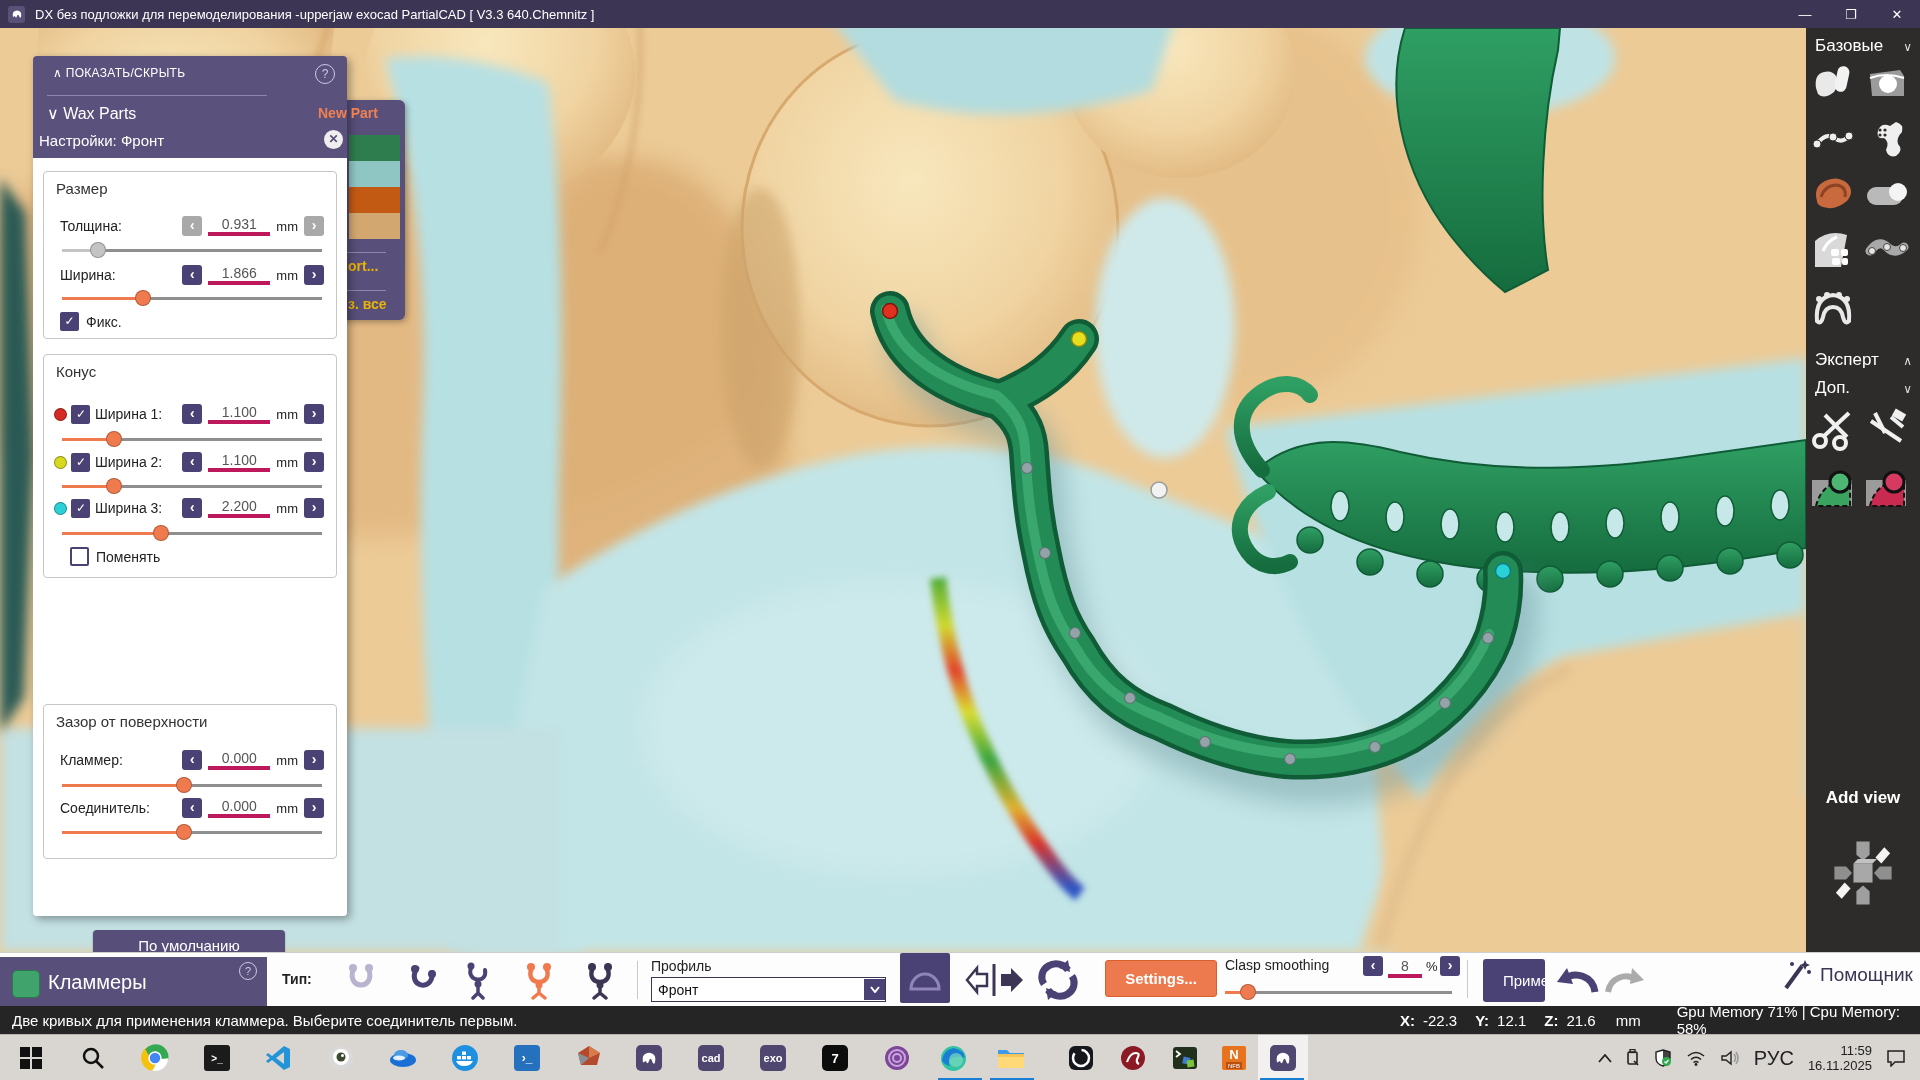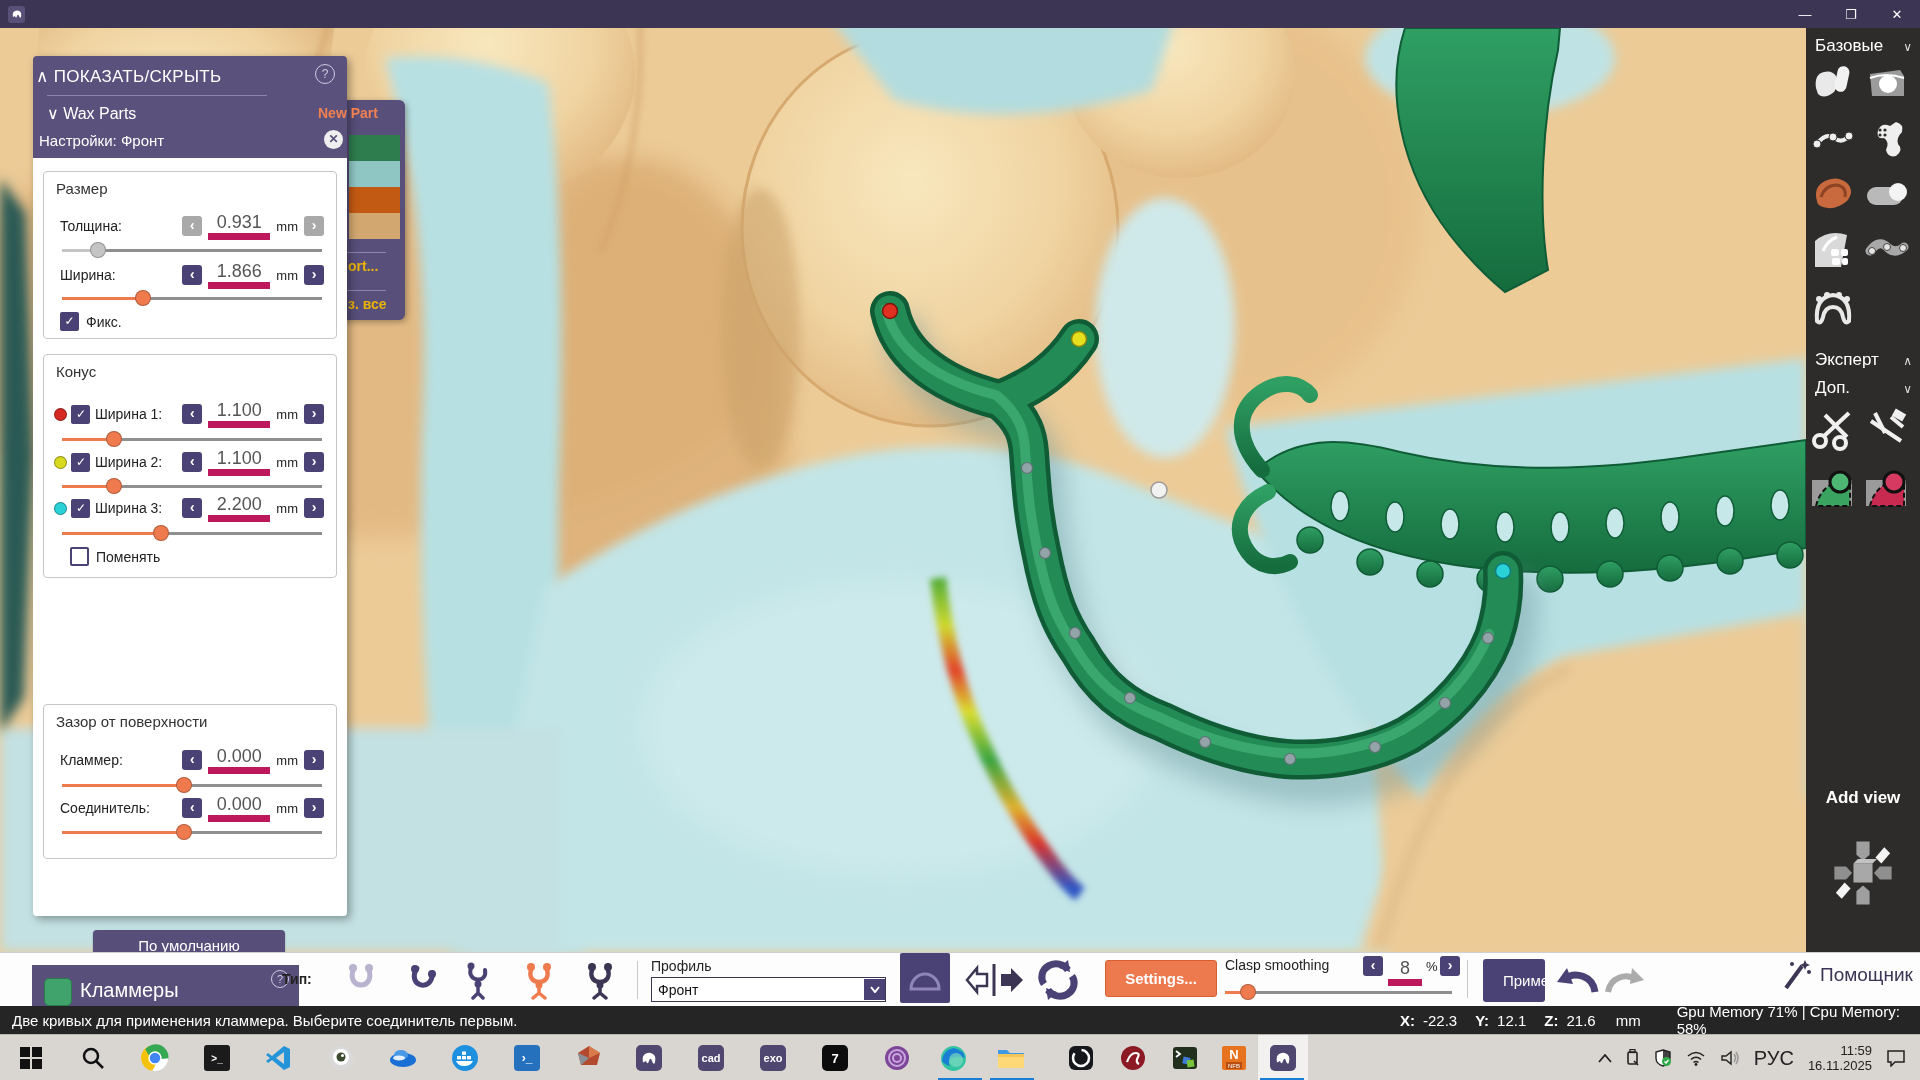--- a/index.html
+++ b/index.html
@@ -19,40 +19,40 @@
   
   #hidden-panel{position:absolute;left:300px;top:100px;width:105px;height:220px;
     background:#584f7a;border-radius:0 6px 6px 0;box-shadow:2px 2px 6px rgba(0,0,0,.3);}
   #hidden-panel .sw{position:absolute;left:49px;width:51px;height:26px;}
   #hidden-panel .cutlbl{position:absolute;left:48px;color:#eab308;font-size:14px;font-weight:bold;}
   #hidden-panel .hr{position:absolute;left:46px;width:40px;border-top:1px solid #8d85ab;}
   #left-panel{position:absolute;left:33px;top:56px;width:314px;height:860px;
     box-shadow:3px 3px 8px rgba(0,0,0,.35);border-radius:4px;}
   #lp-header{position:absolute;left:0;top:0;width:100%;height:102px;background:#5a517c;
     border-radius:4px 4px 0 0;color:#fff;}
-  #lp-header .row1{position:absolute;left:3px;top:10px;font-size:17px;letter-spacing:.3px;}
+  #lp-header .row1{position:absolute;left:20px;top:10px;font-size:12px;letter-spacing:.3px;}
   #lp-header .qmark{position:absolute;right:12px;top:8px;width:18px;height:18px;border:1.5px solid #cfc9e2;
     border-radius:50%;color:#cfc9e2;font-size:12px;text-align:center;line-height:18px;}
   #lp-header .divider{position:absolute;left:14px;top:39px;width:220px;border-top:1px solid #8d85ab;}
   #lp-header .row2{position:absolute;left:14px;top:48px;font-size:16px;}
   #lp-header .newpart{position:absolute;left:285px;top:49px;color:#f08050;font-size:14px;font-weight:bold;white-space:nowrap;}
   #lp-header .row3{position:absolute;left:6px;top:76px;font-size:15px;}
   #lp-header .closex{position:absolute;right:4px;top:74px;width:19px;height:19px;background:#efefef;
     border-radius:50%;color:#584f7a;font-size:12px;font-weight:bold;text-align:center;line-height:19px;}
   #lp-body{position:absolute;left:0;top:102px;width:100%;height:758px;background:#fff;
     border-radius:0 0 4px 4px;}
   .group{position:absolute;left:10px;width:292px;border:1px solid #c6c6c6;border-radius:4px;background:#fff;}
   .gtitle{position:absolute;left:12px;top:8px;font-size:15px;color:#333;}
   .prow{position:absolute;left:16px;right:12px;height:22px;display:flex;align-items:center;}
   .prow .lbl{font-size:14px;color:#222;}
   .prow .right{margin-left:auto;display:flex;align-items:center;gap:6px;}
   .spin{width:20px;height:20px;background:#4a4174;color:#fff;border-radius:3px;font-size:14px;
     font-weight:bold;text-align:center;line-height:19px;}
   .spin.gray{background:#a9a9a9;}
-  .val{width:62px;text-align:center;font-size:18px;color:#555;border-bottom:7px solid #be185d;}
+  .val{width:62px;text-align:center;font-size:14px;color:#555;border-bottom:4px solid #be185d;}
   .unit{font-size:13px;color:#222;}
   .slider{position:absolute;left:18px;right:14px;height:16px;}
   .slider .track{position:absolute;left:0;right:0;top:7px;height:3px;background:#8f8f8f;}
   .slider .fill{position:absolute;left:0;top:7px;height:3px;width:var(--pct);background:var(--accent);}
   .slider .thumb{position:absolute;top:0;left:var(--pct);margin-left:-8px;width:16px;height:16px;
     border-radius:50%;background:var(--accent);border:1px solid rgba(0,0,0,.25);box-sizing:border-box;}
   .cbrow{position:absolute;display:flex;align-items:center;gap:7px;font-size:14px;color:#222;}
   .cb{width:15px;height:15px;border:2px solid #4a4174;border-radius:2px;background:#fff;
     color:#fff;font-size:12px;line-height:15px;text-align:center;box-sizing:content-box;}
   .cb.on{background:#4a4174;}
@@ -61,21 +61,21 @@
     color:#fff;font-size:15px;border-radius:4px;display:flex;align-items:center;justify-content:center;
     box-shadow:0 1px 2px rgba(0,0,0,.3);}
   
   #sidebar{position:absolute;left:1806px;top:28px;width:114px;height:924px;background:#2d2c2a;color:#fff;}
   .sb-head{position:absolute;left:9px;font-size:17px;color:#fff;}
   .sb-chev{position:absolute;right:8px;font-size:12px;color:#ddd;}
   .sb-ico{position:absolute;width:46px;height:46px;display:flex;align-items:center;justify-content:center;}
   #add-view{position:absolute;left:0;top:760px;width:114px;text-align:center;font-size:17px;font-weight:bold;}
   
   #toolbar{position:absolute;left:0;top:952px;width:1920px;height:54px;background:#fdfdfd;border-top:1px solid #cfcfcf;box-sizing:border-box;}
-  #tool-title-block{position:absolute;left:0;top:12px;width:267px;height:54px;background:#584f7a;margin-left:32px;}
+  #tool-title-block{position:absolute;left:0;top:4px;width:267px;height:54px;background:#584f7a;}
   #tool-title-block .gsq{position:absolute;left:12px;top:13px;width:26px;height:26px;background:#3fa36b;
     border-radius:5px;border:1px solid #2b7a4e;}
   #tool-title-block .ttl{position:absolute;left:48px;top:14px;font-size:20px;color:#fff;}
   #tool-title-block .qmark{position:absolute;right:10px;top:5px;width:16px;height:16px;border:1.5px solid #cfc9e2;
     border-radius:50%;color:#cfc9e2;font-size:11px;text-align:center;line-height:16px;}
   .tb-lbl{position:absolute;font-size:14px;color:#222;}
   .tb-sep{position:absolute;top:8px;height:38px;border-left:1px solid #c9c9c9;}
   .clasp-ico{position:absolute;top:7px;width:40px;height:40px;}
   #profile-select{position:absolute;left:651px;top:977px;width:233px;height:23px;border:1px solid #3c3553;
     background:#fff;display:flex;align-items:center;}
@@ -231,20 +231,21 @@
   <circle cx="1159" cy="462" r="8" fill="#f2f2f2" stroke="#9a9a9a" stroke-width="1.5"></circle>
 </svg>
 </div>
 
 <div id="titlebar">
   <span class="appicon">
     <svg width="12" height="12" viewBox="0 0 12 12">
         <path d="M2,9 Q1,4 4,3 Q6,2 8,3 Q11,4 10,9 Q9,11 8,8 Q7,5 6,8 Q5,11 4,8" fill="#fff"></path>
       </svg>
   </span>
+  <span>DX без подложки для перемоделирования -upperjaw exocad PartialCAD [ V3.3 640.Chemnitz ]</span>
   <span class="wbtns">
     <span class="wbtn">—</span>
     <span class="wbtn">❐</span>
     <span class="wbtn">✕</span>
   </span>
 </div>
 
 <div id="hidden-panel">
   <div class="sw" style="top: 35px; background: rgb(46, 125, 79);"></div>
   <div class="sw" style="top: 61px; background: rgb(143, 198, 196);"></div>

